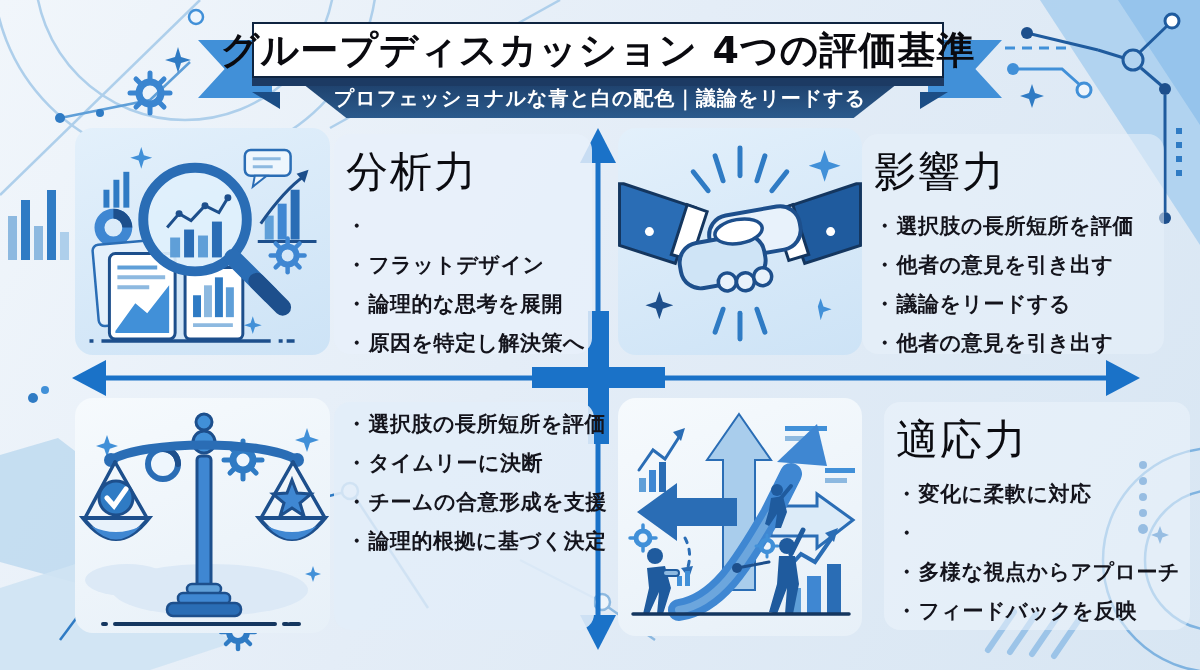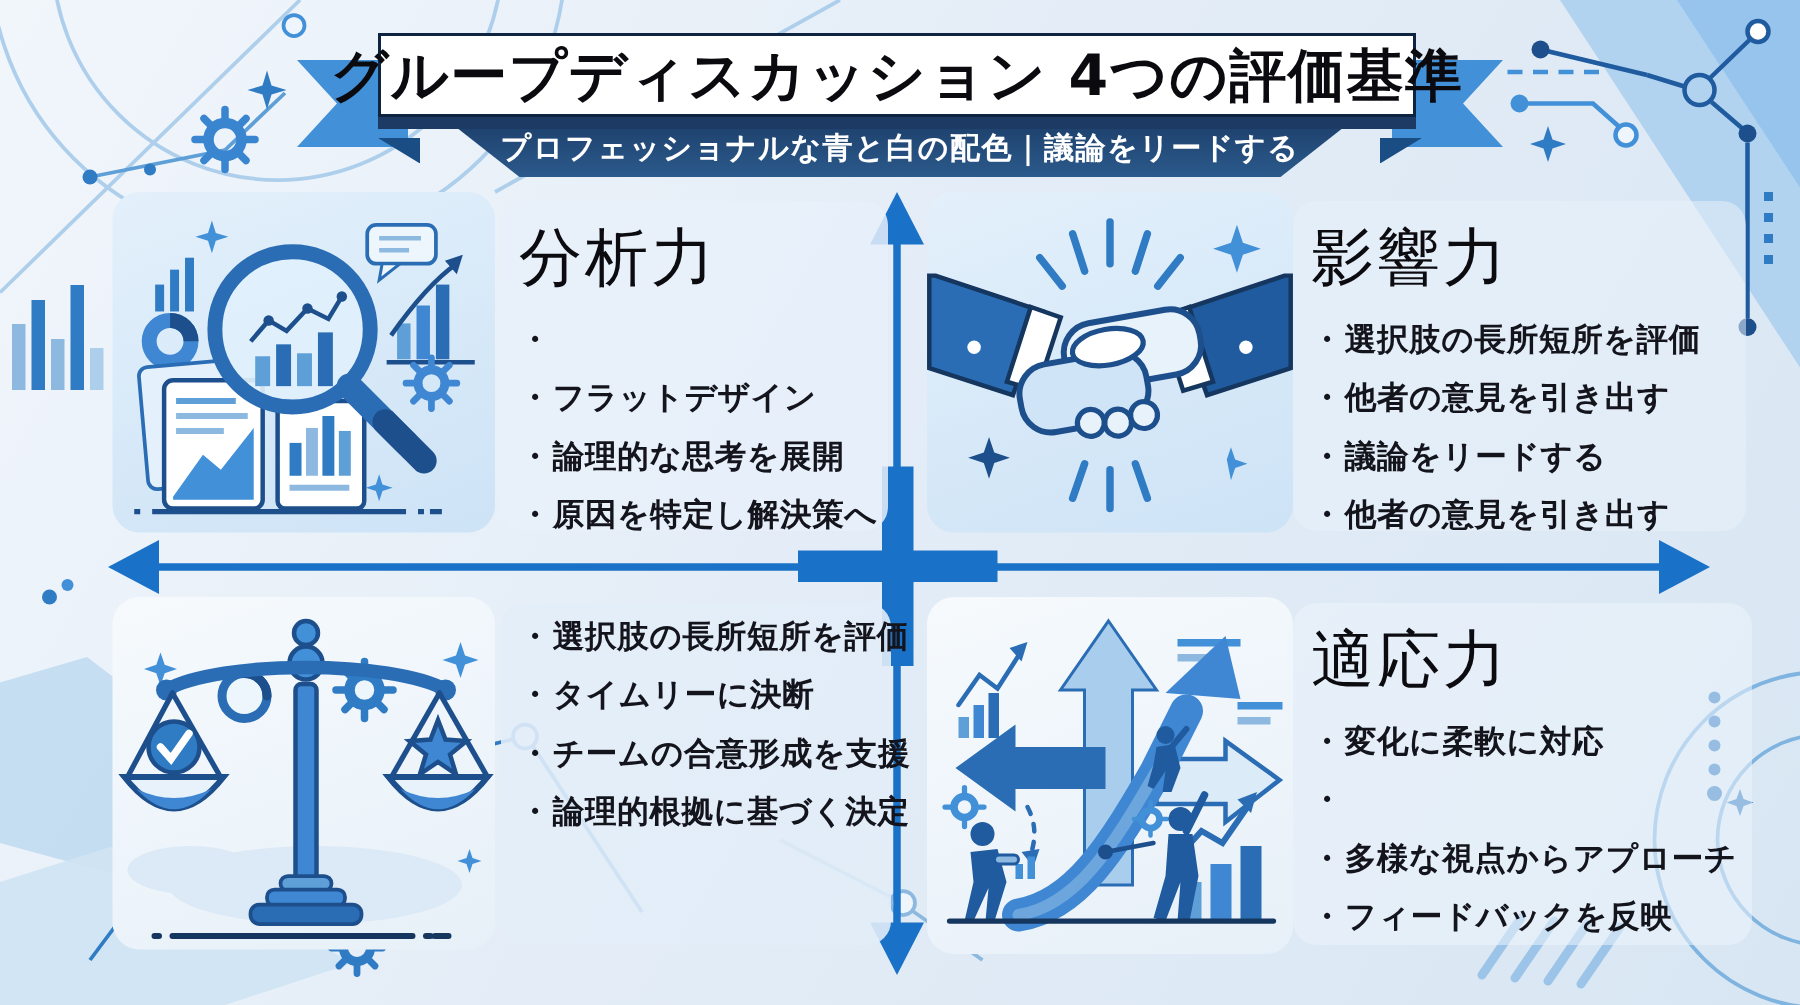--- a/index.html
+++ b/index.html
@@ -34,21 +34,21 @@
   .icon-card svg { display:block; width:100%; height:100%; }
   .tl-card { left:75px;  top:128px; width:255px; height:227px; }
   .tr-card { left:618px; top:128px; width:244px; height:227px; }
   .bl-card { left:75px;  top:398px; width:255px; height:235px; }
   .br-card { left:618px; top:398px; width:244px; height:238px; }
 
   .text-panel { position:absolute; border-radius:16px; padding:8px 12px 6px 12px; }
   .tl-panel { left:334px; top:134px; width:258px; height:220px; background:rgba(231,240,250,.85); }
   .tr-panel { left:862px; top:134px; width:302px; height:220px; background:rgba(231,240,250,.55); }
   .bl-panel { left:334px; top:402px; width:260px; height:228px; background:rgba(226,237,248,.9); }
-  .br-panel { left:862px; top:402px; width:306px; height:228px; background:rgba(236,244,251,.55); }
+  .br-panel { left:884px; top:402px; width:306px; height:228px; background:rgba(236,244,251,.55); }
   .q-title { font-size:42px; font-weight:400; color:#0b0b10; margin:2px 0 12px 0; letter-spacing:2px; }
   .q-list { list-style:none; }
   .q-list li { display:flex; align-items:flex-start; font-size:21px; font-weight:700;
                color:#14141c; margin-bottom:11px; letter-spacing:.5px; white-space:nowrap; }
   .bullet-marker { flex:0 0 auto; margin-right:1px; }
 </style>
 </head>
 <body>
 
 <div class="stage">

